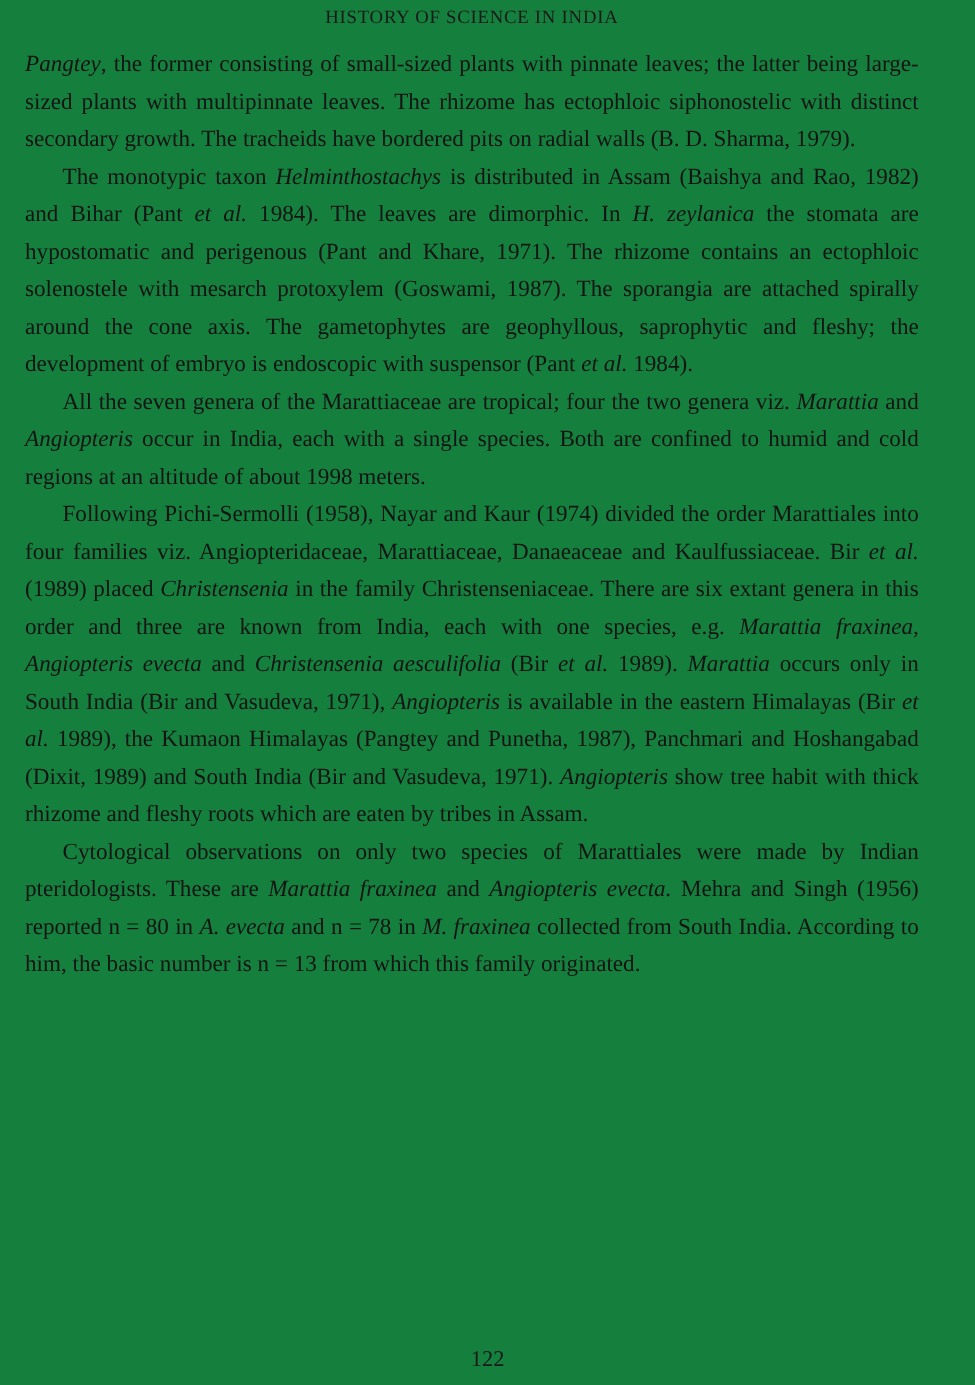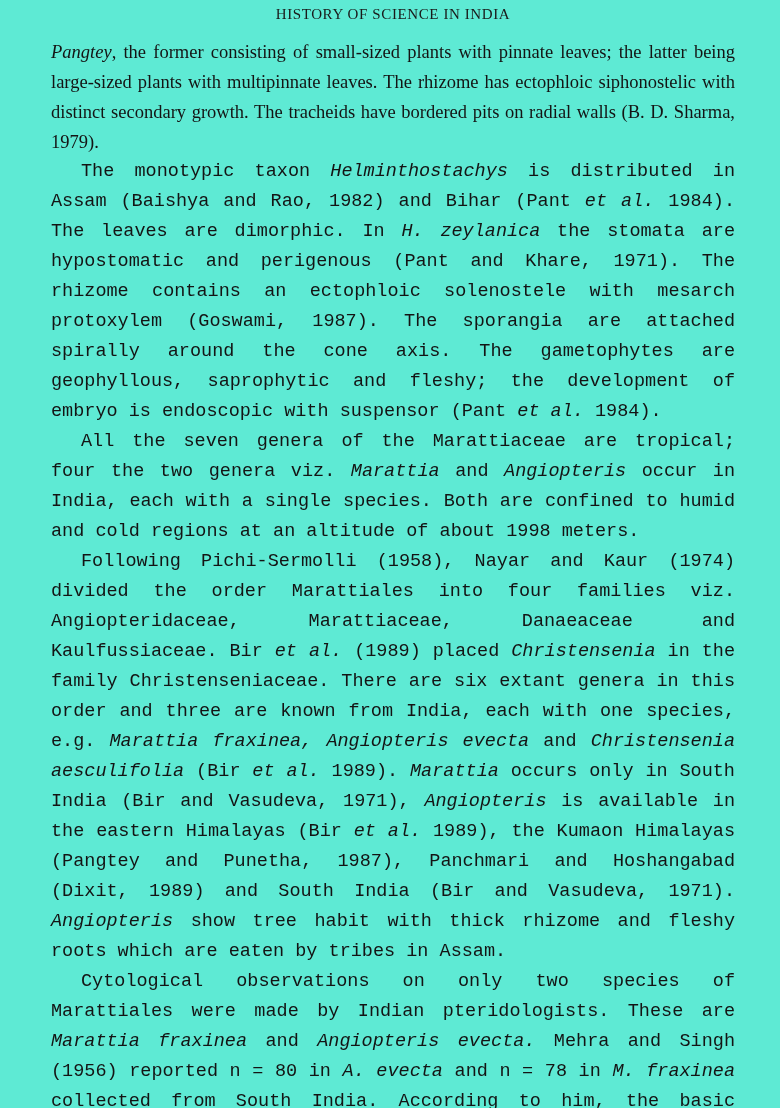--- a/index.html
+++ b/index.html
@@ -5,23 +5,23 @@
   html, body {
     margin: 0;
     padding: 0;
     background: #d8d6d2;
   }
   .page {
     position: relative;
     width: 780px;
     height: 1108px;
     margin: 0 auto;
-    background: #5eead4;
+    background: #15803d;
     box-sizing: border-box;
-    padding: 6px 45px 0 51px;
+    padding: 6px 45px 0 20px;
     font-family: "Liberation Serif", "DejaVu Serif", serif;
     color: #141414;
     overflow: hidden;
   }
   .running-head {
     text-align: center;
     font-size: 15px;
     letter-spacing: 0.6px;
     font-weight: normal;
     margin: 0 0 14px 0;
@@ -30,21 +30,20 @@
   .body-text {
     font-size: 18.5px;
     line-height: 30px;
     text-align: justify;
   }
   .body-text p {
     margin: 0;
   }
   .body-text p.indent {
     text-indent: 30px;
-    font-family: Liberation Mono, monospace;
   }
   .it {
     font-style: italic;
   }
   .folio {
     position: absolute;
     left: 0;
     right: 0;
     bottom: 10px;
     text-align: center;
@@ -59,13 +58,14 @@
   <h1 class="running-head">HISTORY OF SCIENCE IN INDIA</h1>
 
   <div class="body-text">
       <p class=""><span class="it">Pangtey</span><span>, the former consisting of small-sized plants with pinnate leaves; the latter being large-sized plants with multipinnate leaves. The rhizome has ectophloic siphonostelic with distinct secondary growth. The tracheids have bordered pits on radial walls (B. D. Sharma, 1979).</span></p>
       <p class="indent"><span>The monotypic taxon </span><span class="it">Helminthostachys</span><span> is distributed in Assam (Baishya and Rao, 1982) and Bihar (Pant </span><span class="it">et al.</span><span> 1984). The leaves are dimorphic. In </span><span class="it">H. zeylanica</span><span> the stomata are hypostomatic and perigenous (Pant and Khare, 1971). The rhizome contains an ectophloic solenostele with mesarch protoxylem (Goswami, 1987). The sporangia are attached spirally around the cone axis. The gametophytes are geophyllous, saprophytic and fleshy; the development of embryo is endoscopic with suspensor (Pant </span><span class="it">et al.</span><span> 1984).</span></p>
       <p class="indent"><span>All the seven genera of the Marattiaceae are tropical; four the two genera viz. </span><span class="it">Marattia</span><span> and </span><span class="it">Angiopteris</span><span> occur in India, each with a single species. Both are confined to humid and cold regions at an altitude of about 1998 meters.</span></p>
       <p class="indent"><span>Following Pichi-Sermolli (1958), Nayar and Kaur (1974) divided the order Marattiales into four families viz. Angiopteridaceae, Marattiaceae, Danaeaceae and Kaulfussiaceae. Bir </span><span class="it">et al.</span><span> (1989) placed </span><span class="it">Christensenia</span><span> in the family Christenseniaceae. There are six extant genera in this order and three are known from India, each with one species, e.g. </span><span class="it">Marattia fraxinea, Angiopteris evecta</span><span> and </span><span class="it">Christensenia aesculifolia</span><span> (Bir </span><span class="it">et al.</span><span> 1989). </span><span class="it">Marattia</span><span> occurs only in South India (Bir and Vasudeva, 1971), </span><span class="it">Angiopteris</span><span> is available in the eastern Himalayas (Bir </span><span class="it">et al.</span><span> 1989), the Kumaon Himalayas (Pangtey and Punetha, 1987), Panchmari and Hoshangabad (Dixit, 1989) and South India (Bir and Vasudeva, 1971). </span><span class="it">Angiopteris</span><span> show tree habit with thick rhizome and fleshy roots which are eaten by tribes in Assam.</span></p>
       <p class="indent"><span>Cytological observations on only two species of Marattiales were made by Indian pteridologists. These are </span><span class="it">Marattia fraxinea</span><span> and </span><span class="it">Angiopteris evecta.</span><span> Mehra and Singh (1956) reported n = 80 in </span><span class="it">A. evecta</span><span> and n = 78 in </span><span class="it">M. fraxinea</span><span> collected from South India. According to him, the basic number is n = 13 from which this family originated.</span></p>
     </div>
 
+  <div class="folio">122</div>
 </div>
 
 </body></html>

